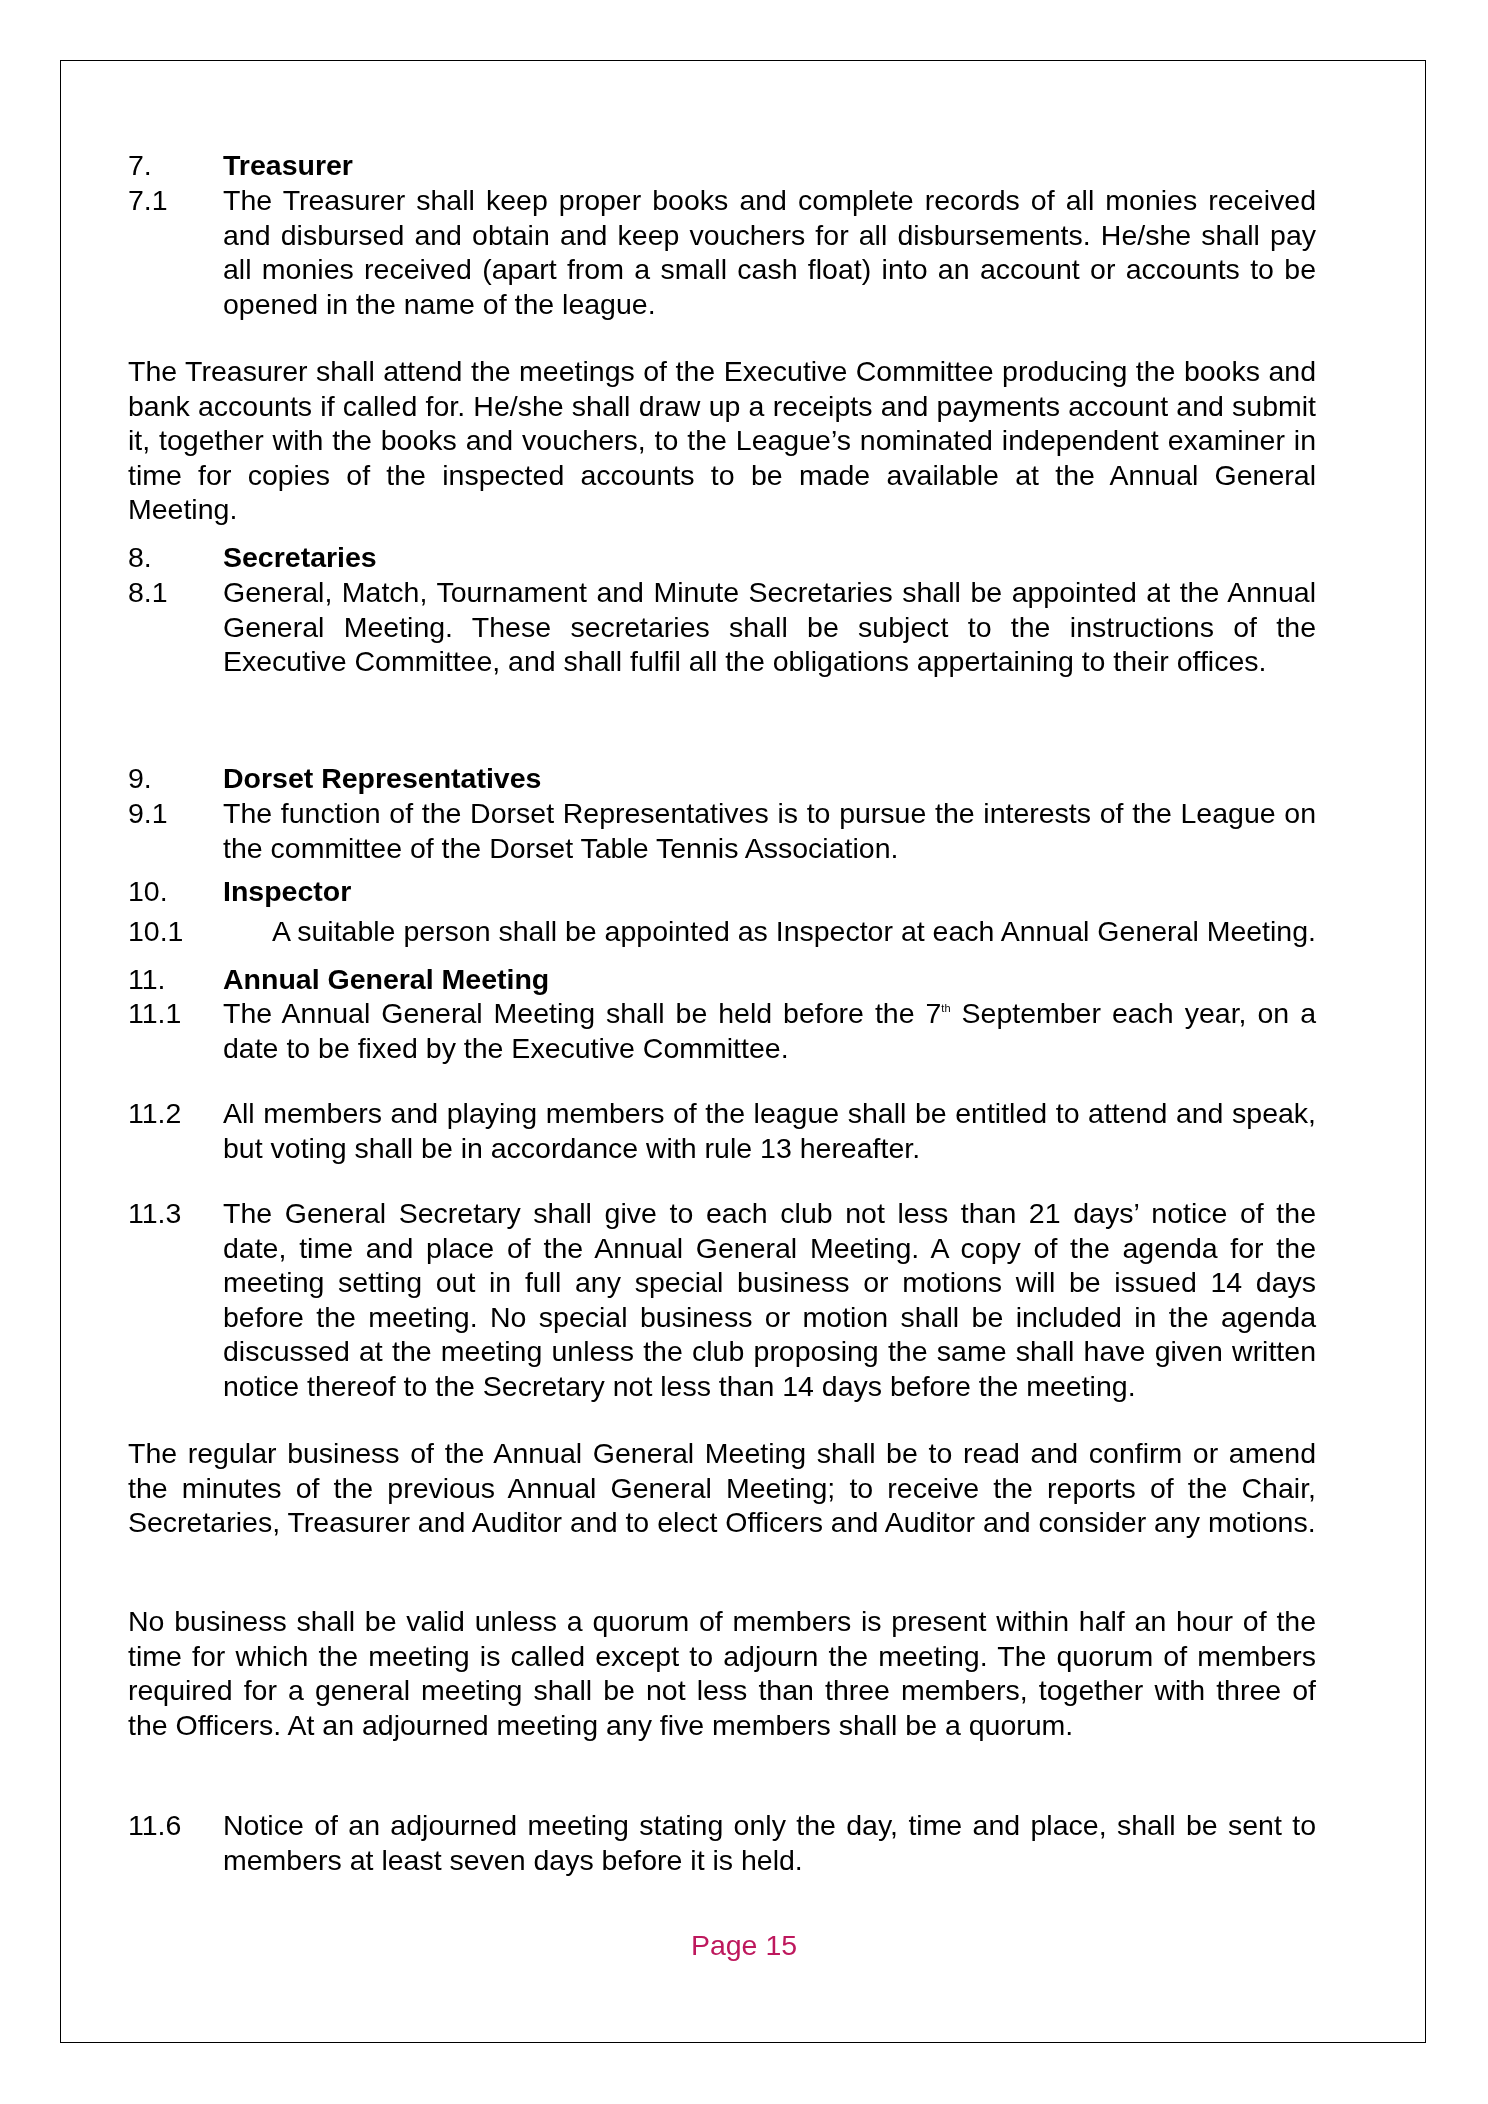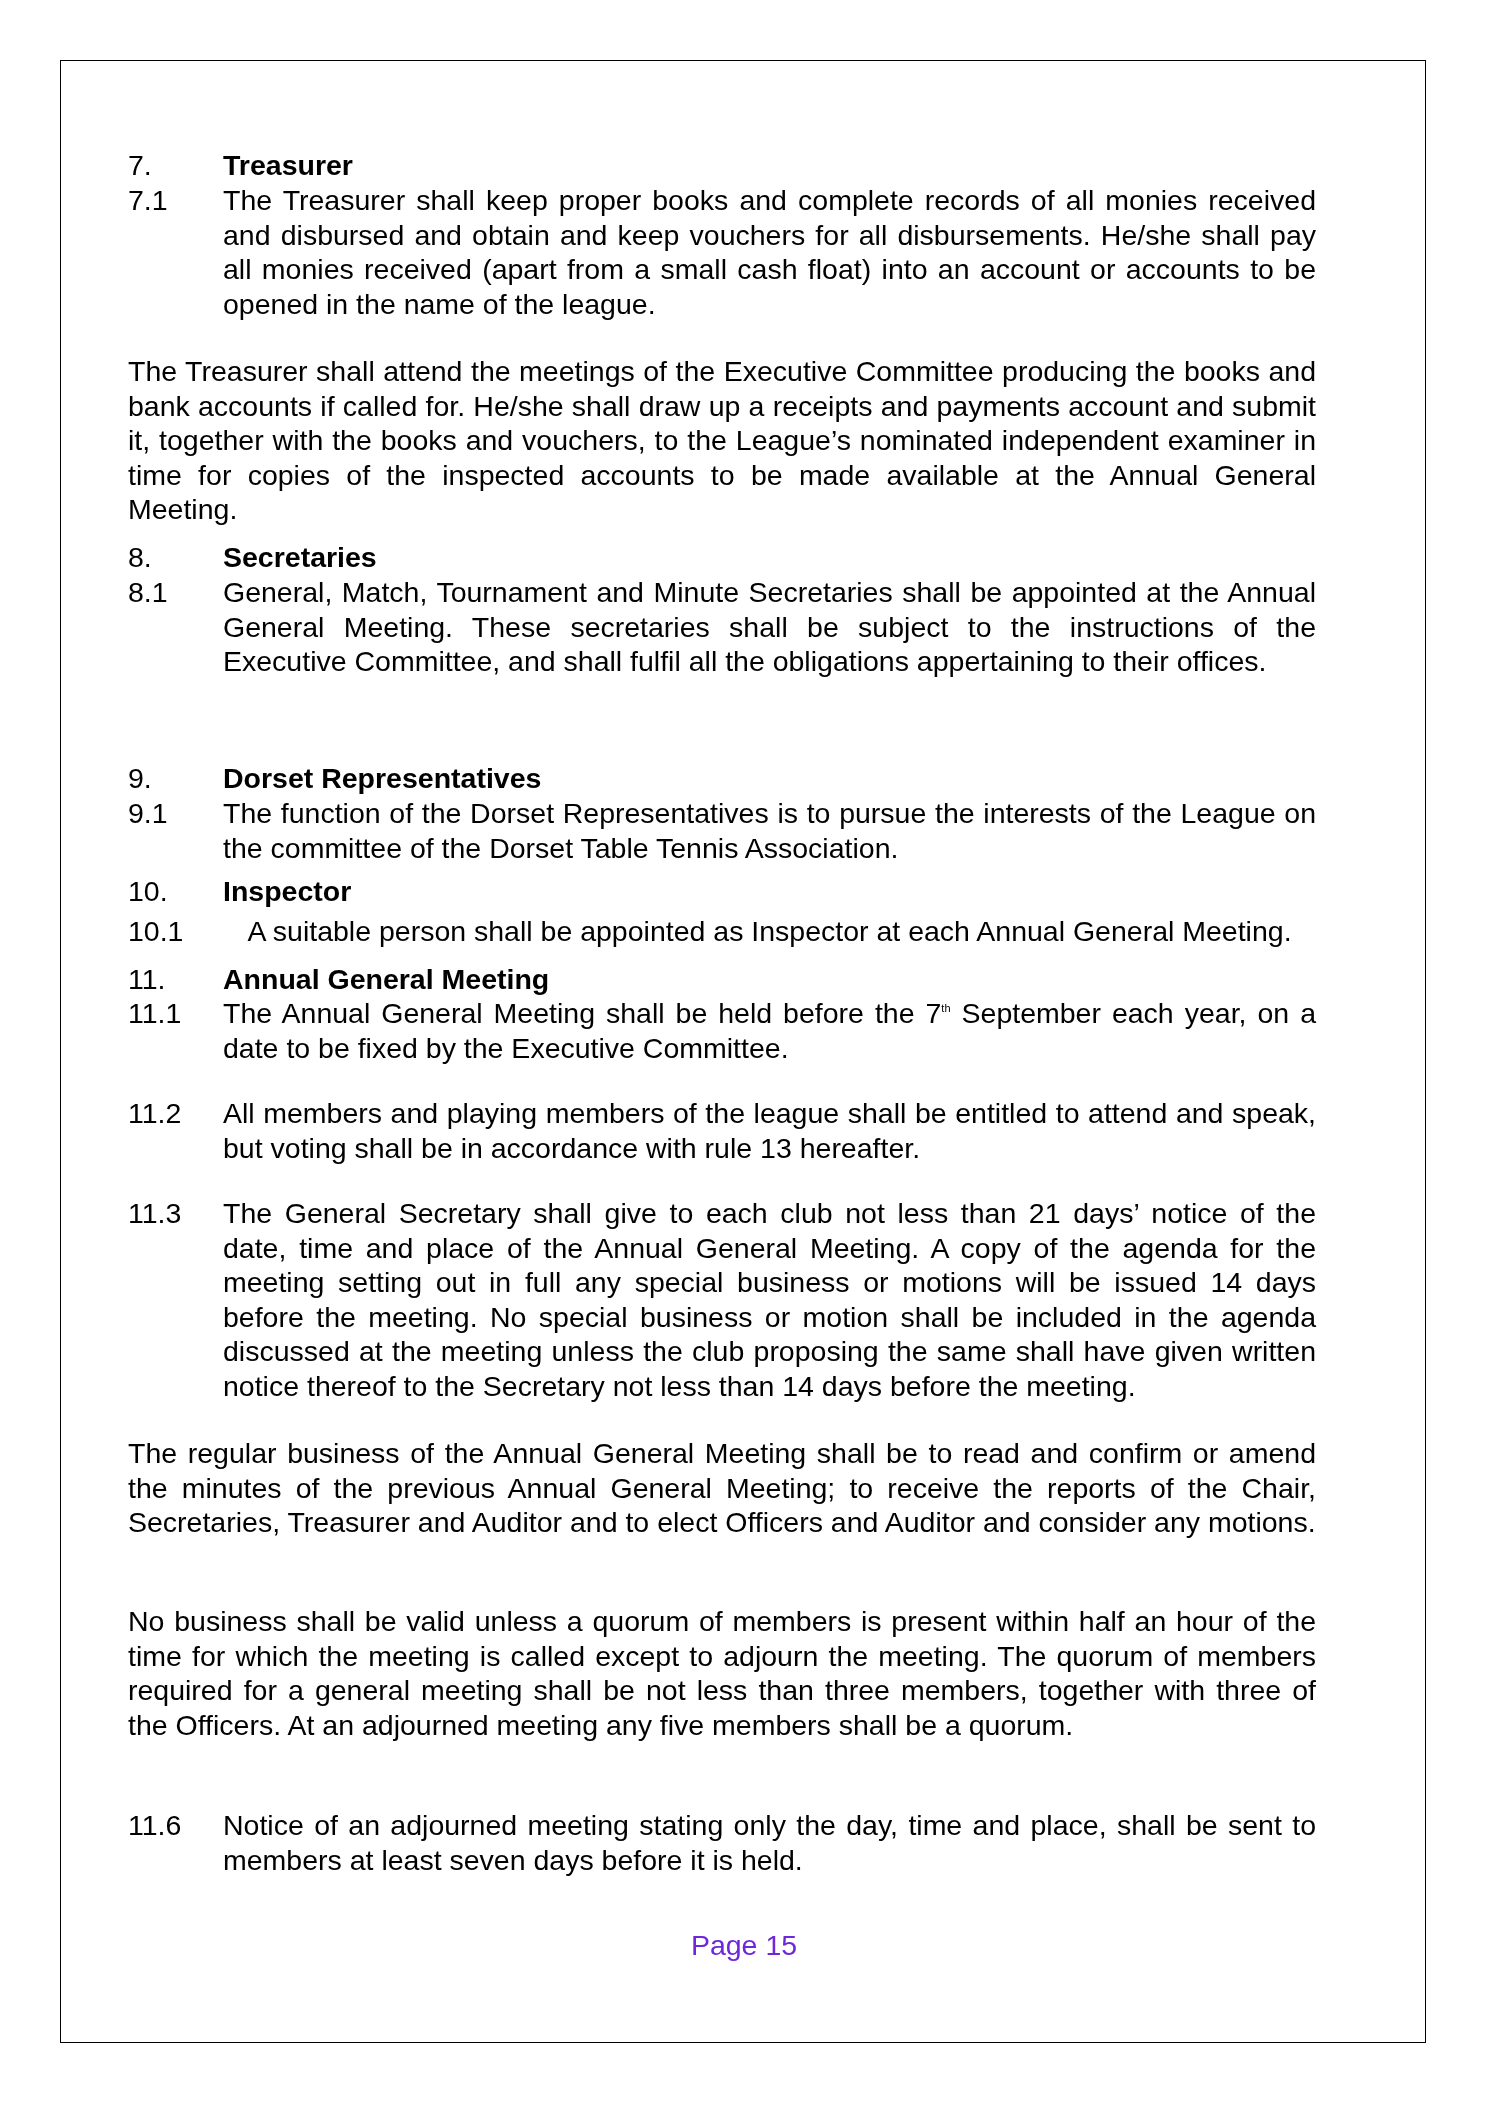--- a/index.html
+++ b/index.html
@@ -10,27 +10,27 @@
     border: 1.5px solid #000000; box-sizing: border-box;
   }
   .block {
     position: absolute; left: 128px; width: 1188px;
     font-family: "Liberation Sans", sans-serif;
     font-size: 28.5px; line-height: 34.5px; color: #000000;
   }
   .row { display: flex; }
   .num { width: 95px; flex: 0 0 95px; }
   .txt { flex: 1 1 auto; text-align: justify; }
-  .txt.last-left { text-align: center; }
+  .txt.last-left { text-align: right; }
   .heading .txt { font-weight: bold; }
   sup { font-size: 11px; line-height: 0; vertical-align: super; position: relative; top: -1px; }
   .footer {
     position: absolute; left: 0; width: 1488px; text-align: center;
     font-family: "Liberation Sans", sans-serif; font-size: 28.5px; line-height: 34.5px;
-    color: #6d28d9;
+    color: #be185d;
   }
 </style>
 </head>
 <body>
 
 <div class="page-border"></div>
 
 <div class="block heading" style="top:148px">
   <div class="row">
     <span class="num">7.</span>

